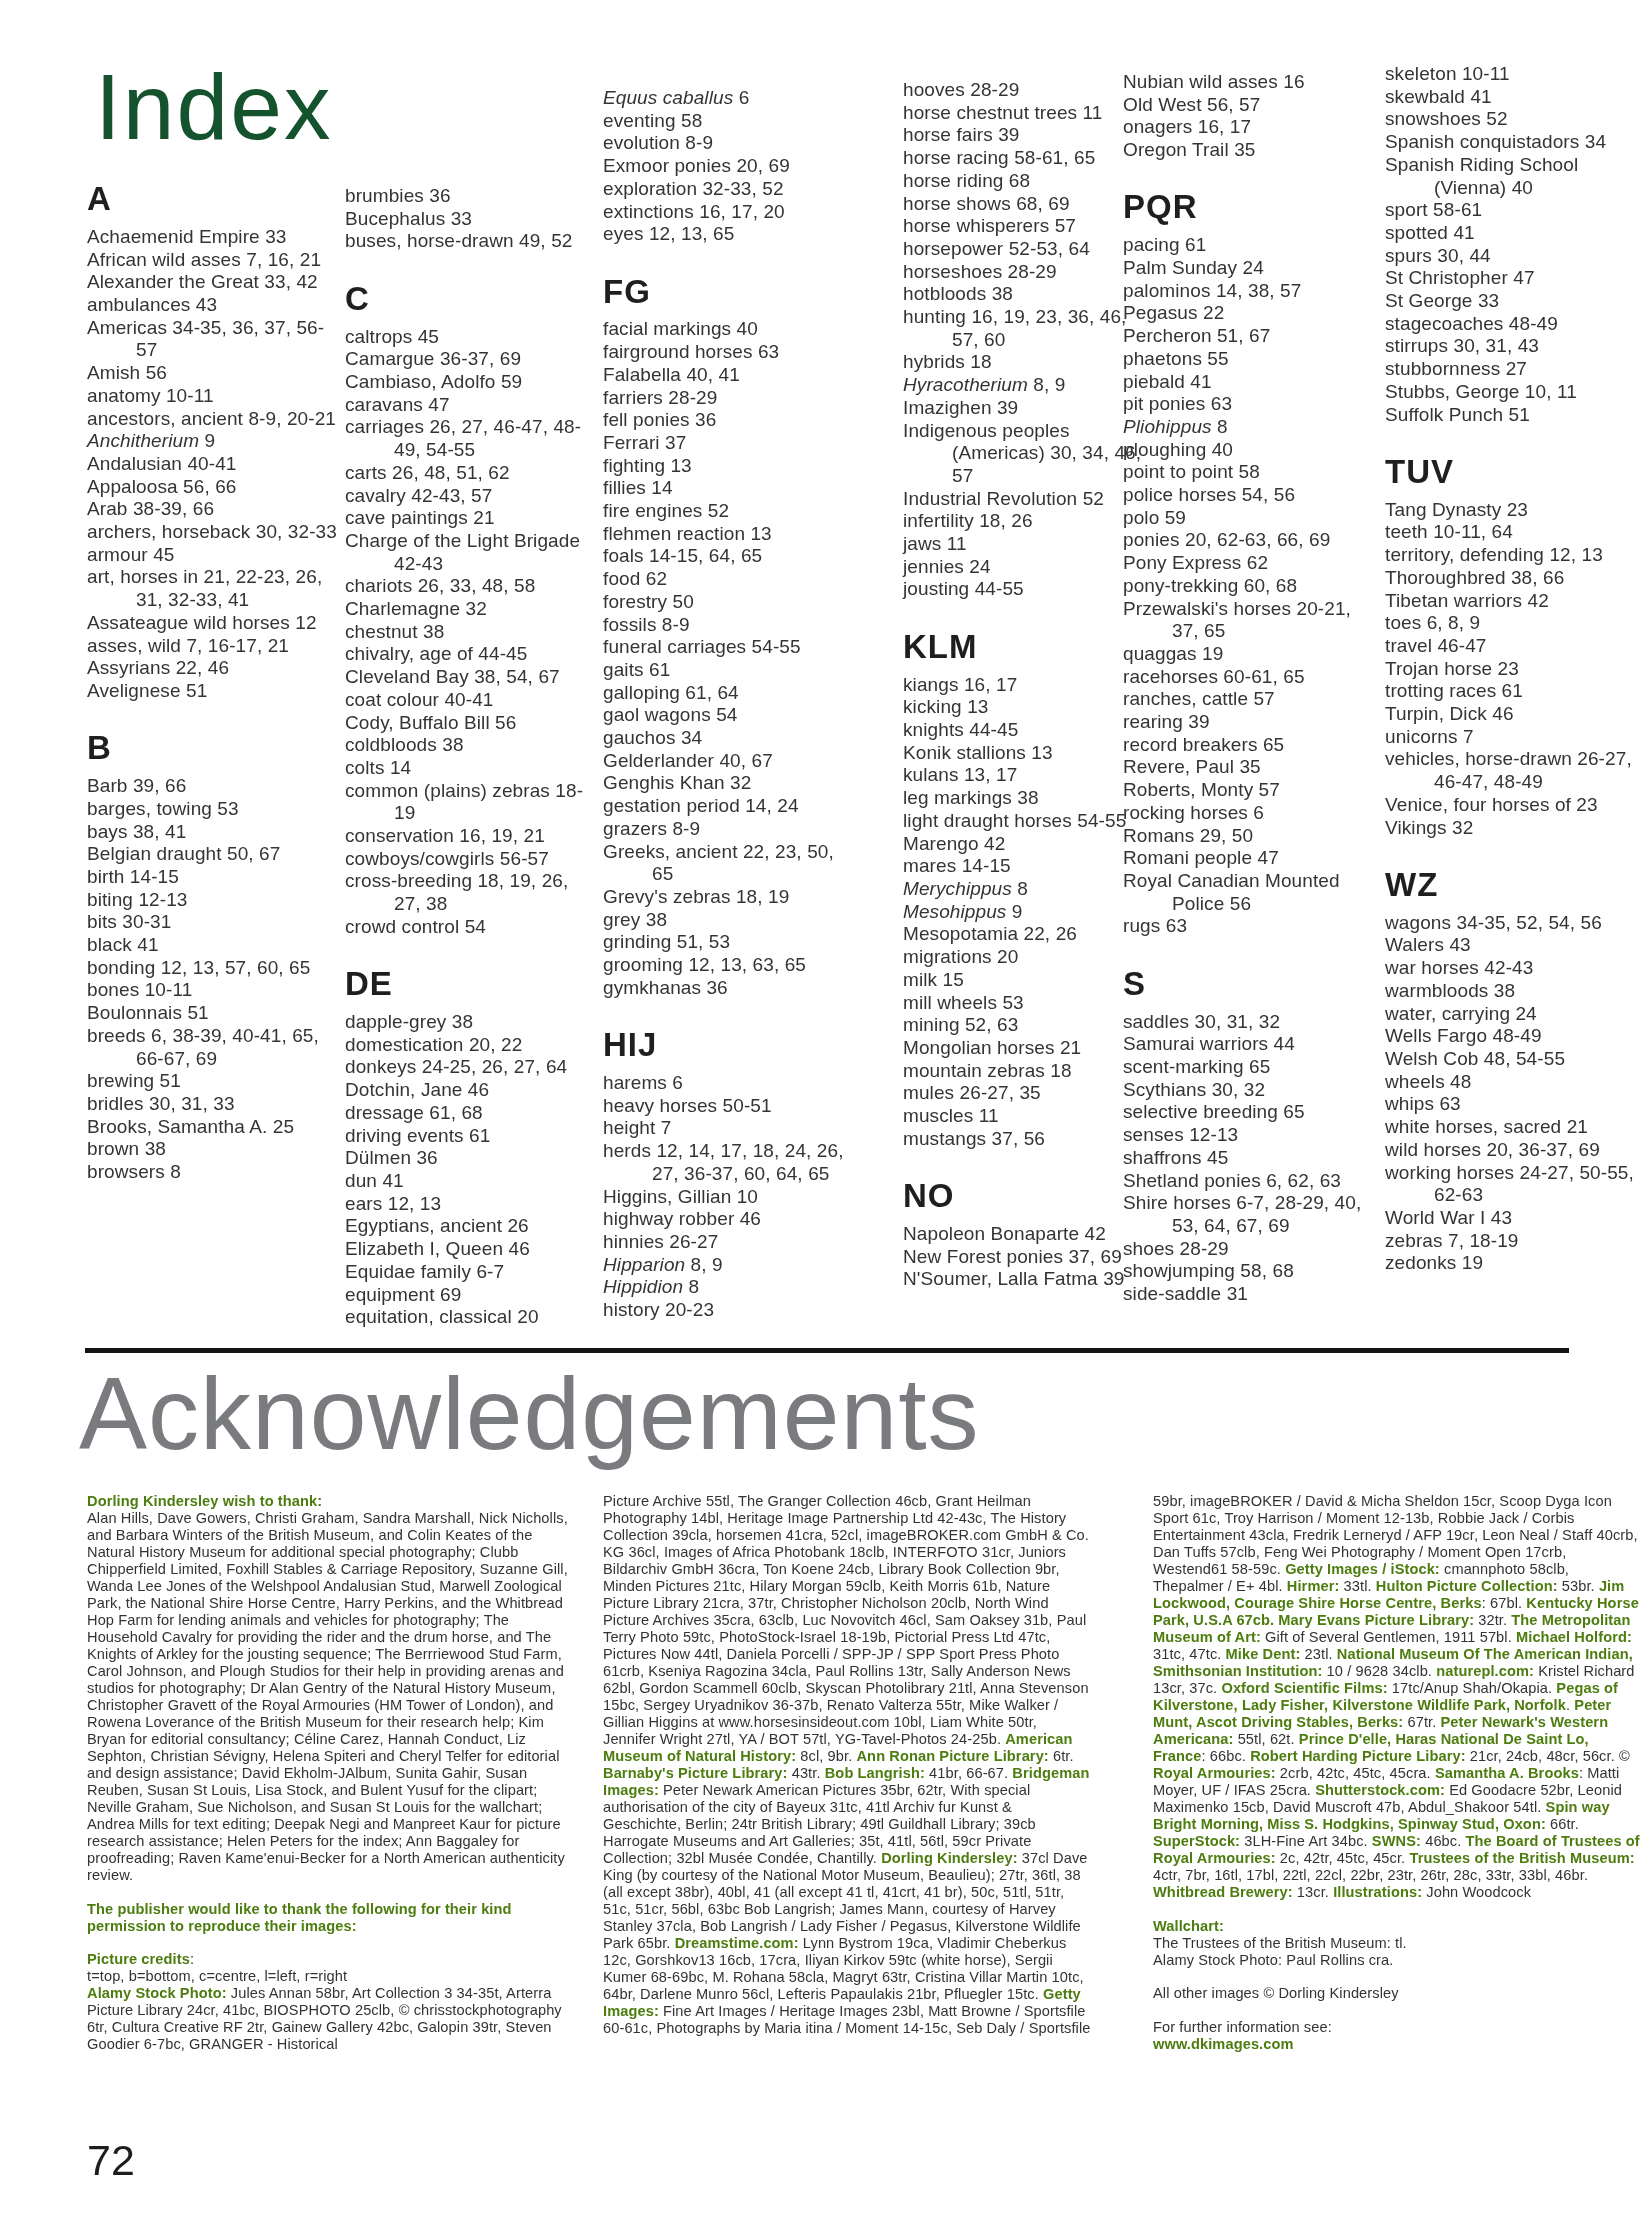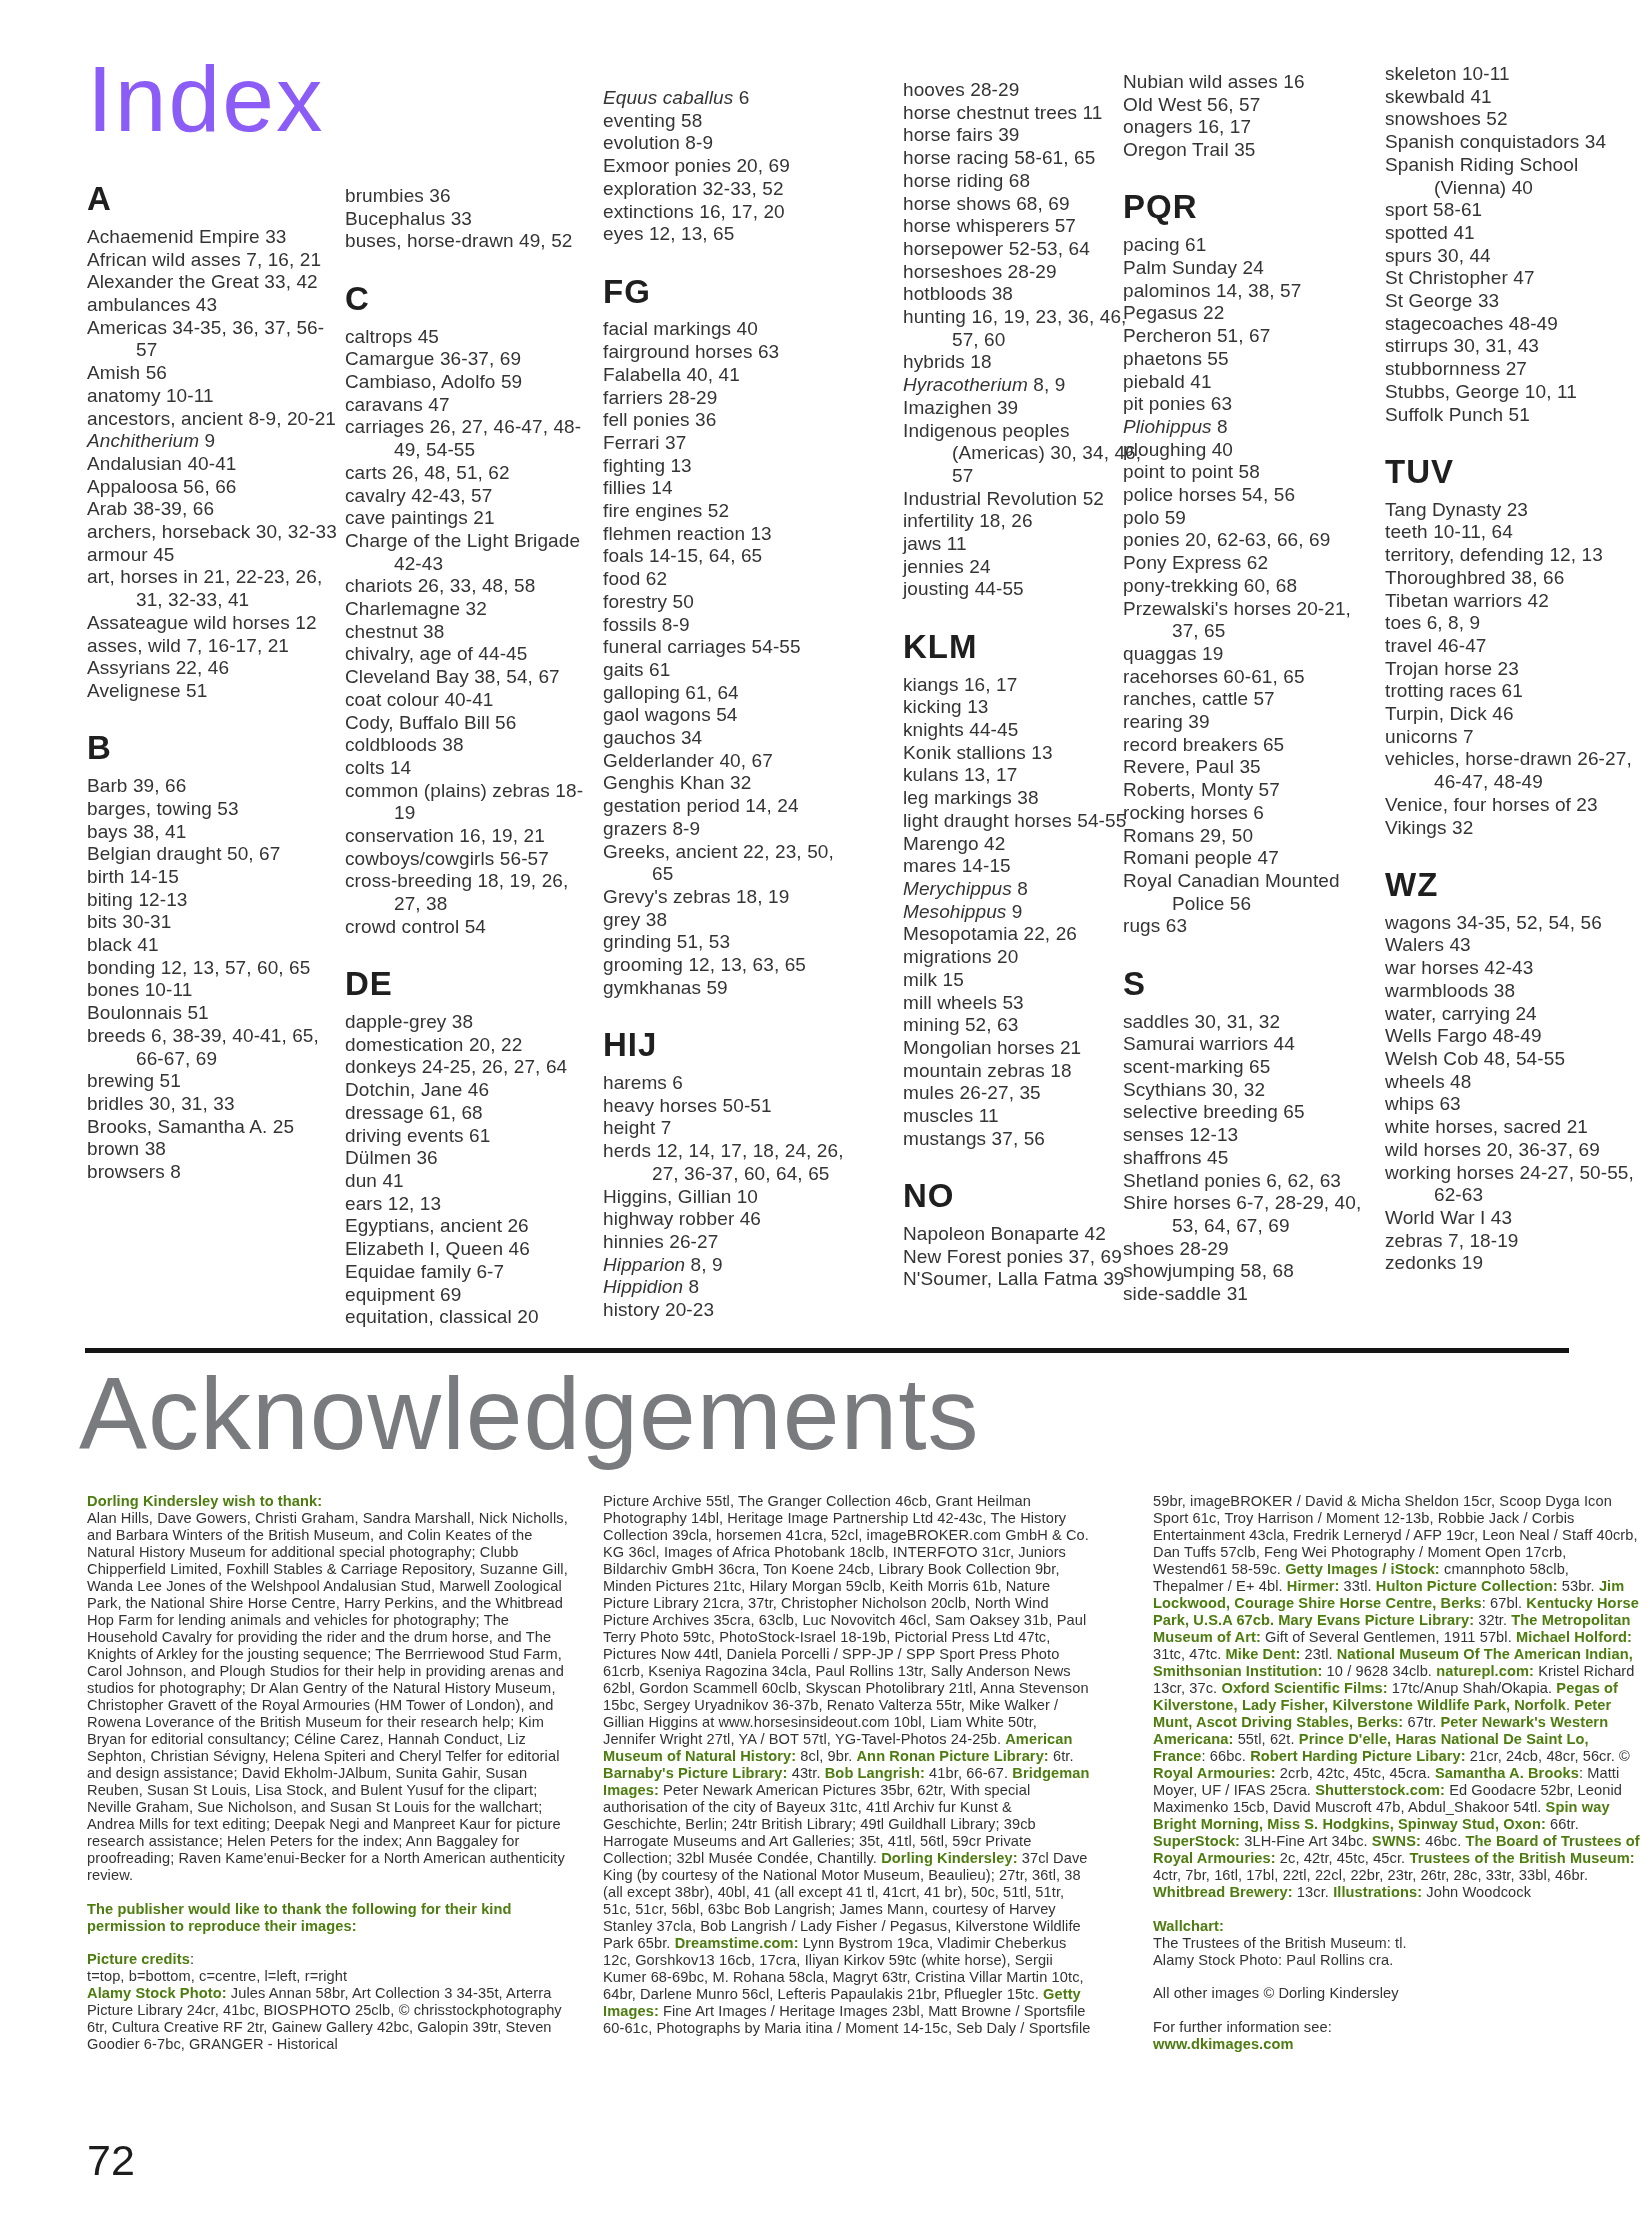--- a/index.html
+++ b/index.html
@@ -3,23 +3,23 @@
 <meta charset="utf-8">
 <style>
   html,body{margin:0;padding:0;background:#e8e8e8;}
   .page{
     position:relative;width:1651px;height:2232px;margin:0 auto;
     background:#ffffff;overflow:hidden;
     font-family:"Liberation Sans","DejaVu Sans",sans-serif;
     color:#333;
   }
   .index-title{
-    position:absolute;left:83px;top:49px;margin:4px;
+    position:absolute;left:83px;top:49px;margin:12px;
     font-size:93px;line-height:1;font-weight:300;
-    color:#8b5cf6;letter-spacing:2px;
+    color:#14532d;letter-spacing:2px;
   }
   .index-col{position:absolute;width:250px;}
   .index-heading{
     font-size:33px;line-height:35px;font-weight:600;color:#1f1f1f;
     margin:27.6px 0 9.9px;letter-spacing:1px;
   }
   .index-col .index-heading:first-child{margin-top:0;}
   .index-entry{
     font-size:19px;line-height:22.7px;color:#343434;
     padding-left:49px;text-indent:-49px;letter-spacing:0.1px;
@@ -165,21 +165,21 @@
         <div class="index-entry">gauchos 34</div>
         <div class="index-entry">Gelderlander 40, 67</div>
         <div class="index-entry">Genghis Khan 32</div>
         <div class="index-entry">gestation period 14, 24</div>
         <div class="index-entry">grazers 8-9</div>
         <div class="index-entry">Greeks, ancient 22, 23, 50, 65</div>
         <div class="index-entry">Grevy's zebras 18, 19</div>
         <div class="index-entry">grey 38</div>
         <div class="index-entry">grinding 51, 53</div>
         <div class="index-entry">grooming 12, 13, 63, 65</div>
-        <div class="index-entry">gymkhanas 59</div>
+        <div class="index-entry">gymkhanas 36</div>
         <div class="index-heading">HIJ</div>
         <div class="index-entry">harems 6</div>
         <div class="index-entry">heavy horses 50-51</div>
         <div class="index-entry">height 7</div>
         <div class="index-entry">herds 12, 14, 17, 18, 24, 26, 27, 36-37, 60, 64, 65</div>
         <div class="index-entry">Higgins, Gillian 10</div>
         <div class="index-entry">highway robber 46</div>
         <div class="index-entry">hinnies 26-27</div>
         <div class="index-entry"><i>Hipparion</i> 8, 9</div>
         <div class="index-entry"><i>Hippidion</i> 8</div>

